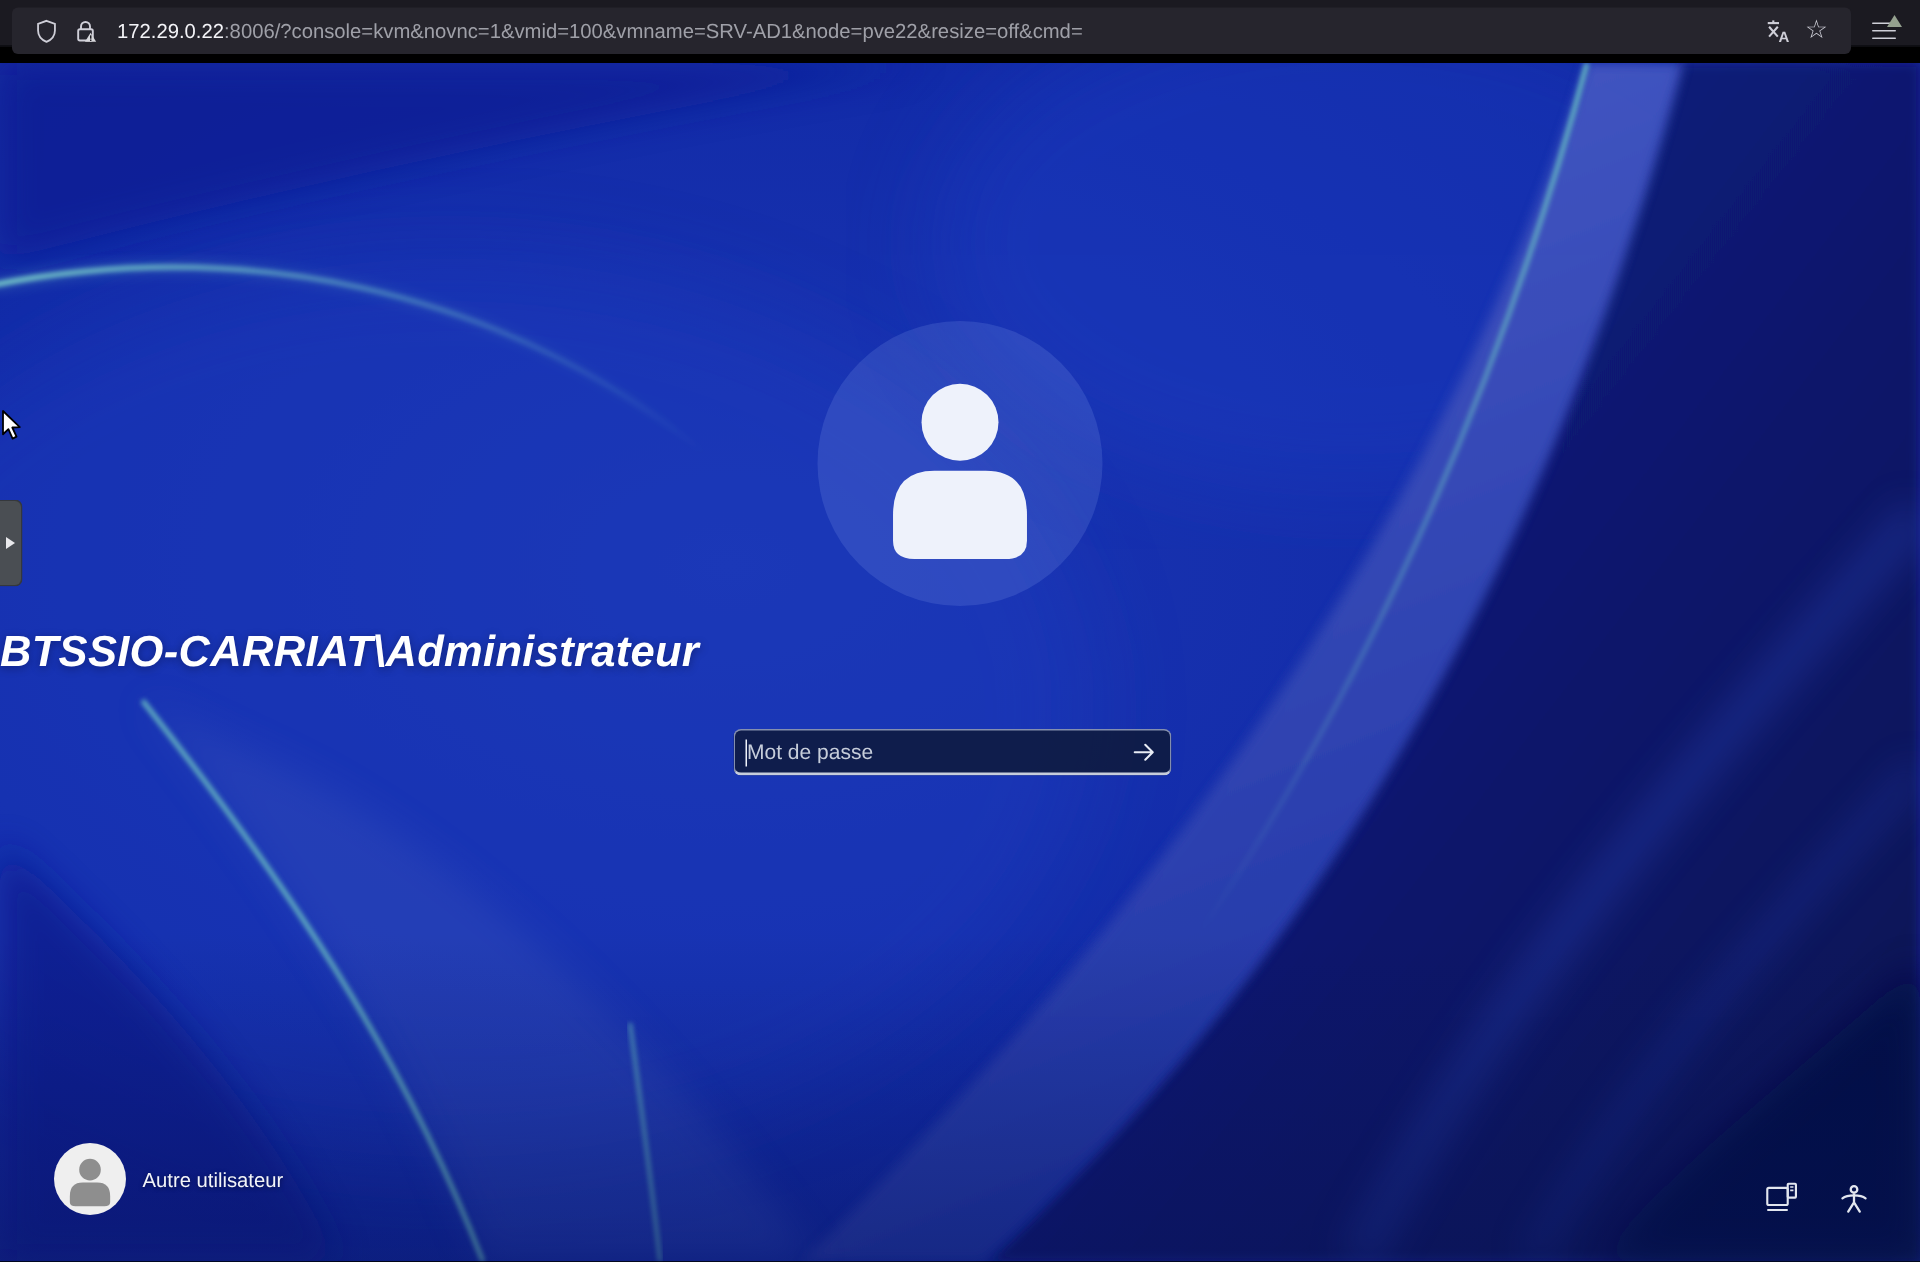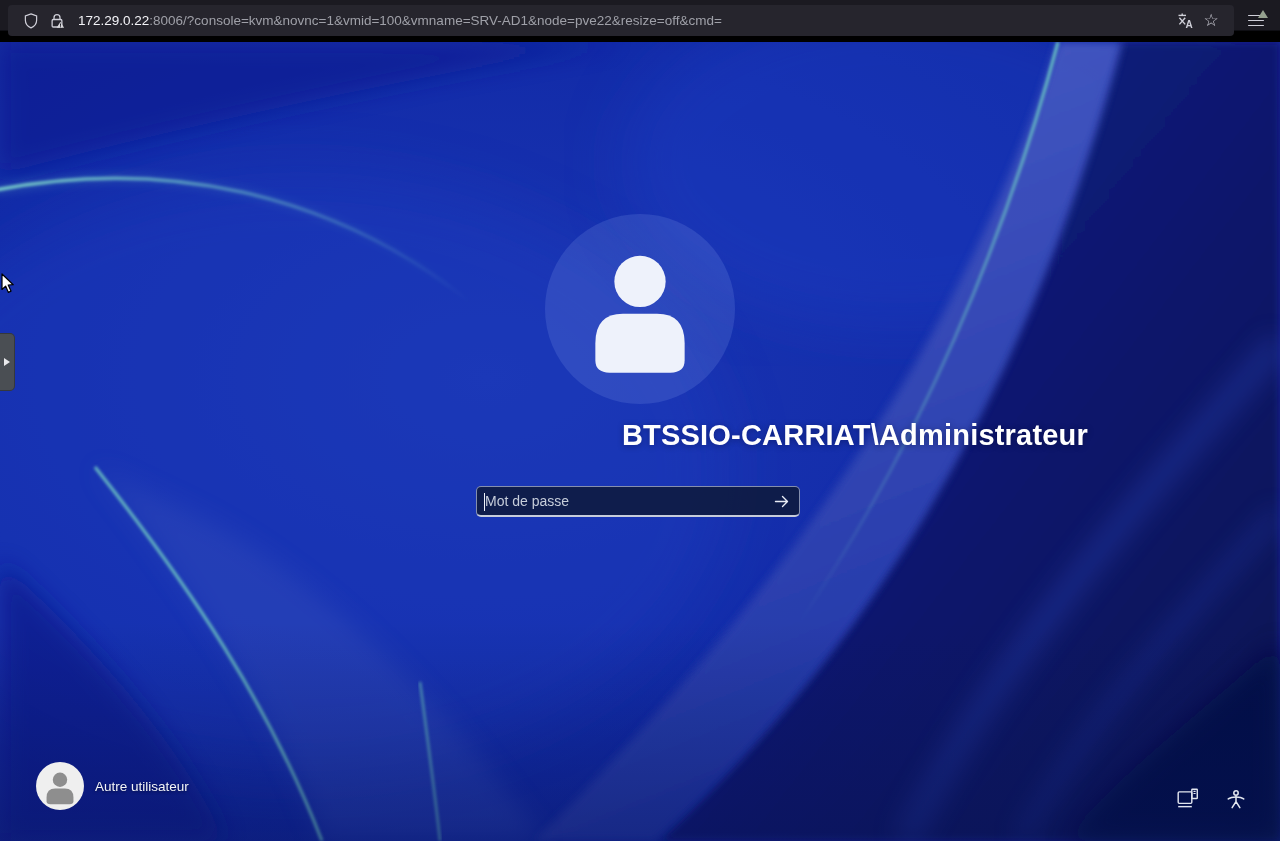--- a/index.html
+++ b/index.html
@@ -34,24 +34,24 @@
   .vnc-handle { position:absolute; left:0; top:291px; width:15px; height:58px;
                 background:#4a4e53; border:1px solid #35383c; border-left:none;
                 border-radius:0 5px 5px 0; display:flex; align-items:center; justify-content:center; }
   .vnc-handle .tri { width:0; height:0; border-top:4px solid transparent;
                      border-bottom:4px solid transparent; border-left:6px solid #e9e9ec; }
 
   
   .big-avatar { position:absolute; left:545px; top:172px; width:190px; height:190px;
                 border-radius:50%; background:rgba(170,195,255,0.15);
                 display:flex; align-items:center; justify-content:center; }
-  .username { position:absolute; left:0; top:377px; width:1088px; text-align:right;
+  .username { position:absolute; left:0; top:377px; width:1088px; text-align:left;
               color:#ffffff; font-size:29px; font-weight:700; letter-spacing:.2px;
-              text-shadow:0 1px 6px rgba(0,0,20,.35); }
-  .pwd-wrap { position:absolute; left:476px; top:444px; width:324px; height:31px;
+              text-shadow:0 1px 6px rgba(0,0,20,.35);font-style:italic; }
+  .pwd-wrap { position:absolute; left:489px; top:444px; width:292px; height:31px;
               background:rgba(13,24,52,.82); border:1px solid rgba(230,238,255,.55);
               border-bottom:2px solid rgba(245,249,255,.8); border-radius:5px;
               display:flex; align-items:flex-start; }
   .pwd-input { flex:1 1 auto; height:100%; background:transparent; border:none; outline:none;
                color:#e9edf6; font-size:14px; padding:0 6px 0 8px;
                font-family:"Liberation Sans", sans-serif; }
   .pwd-input::placeholder { color:#c6cdda; opacity:1; }
   .caret { position:absolute; left:7px; top:6px; width:1px; height:18px; background:#eef2fa; }
   .pwd-submit { flex:0 0 36px; height:100%; display:flex; align-items:center;
                 justify-content:center; background:transparent; border:none; cursor:pointer; }

